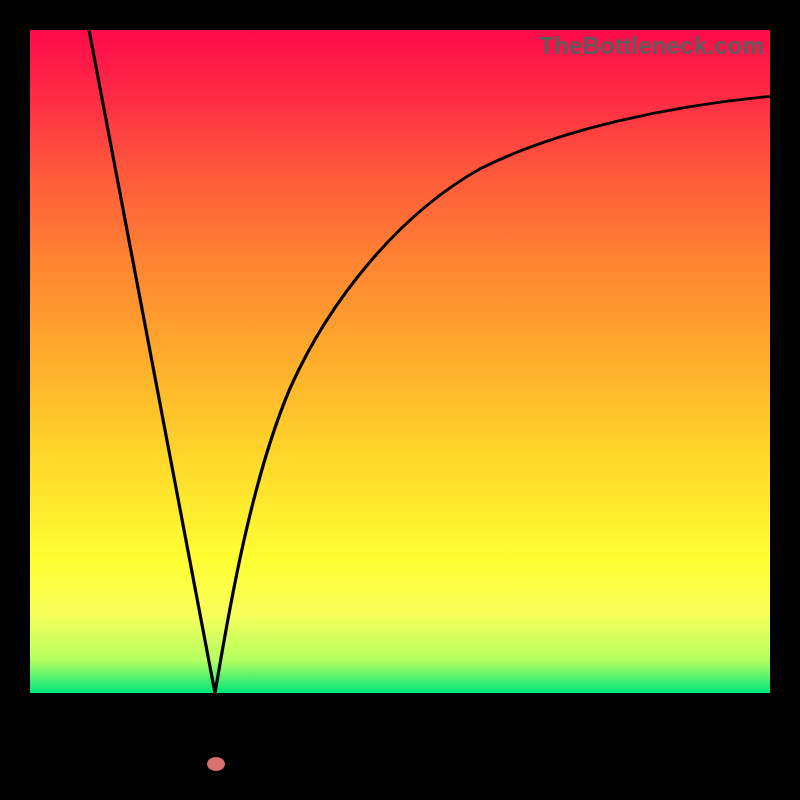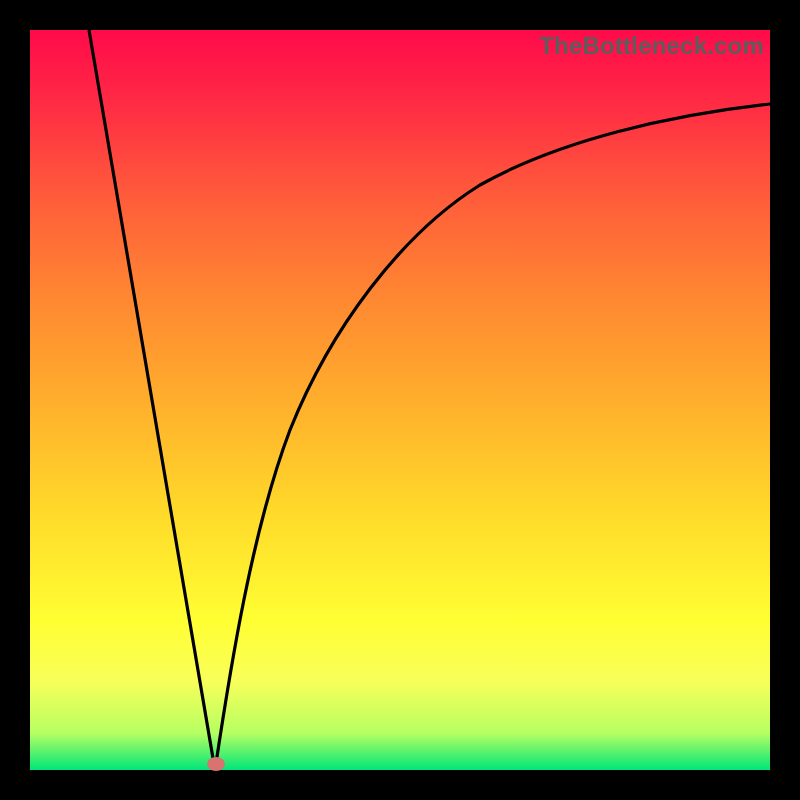--- a/index.html
+++ b/index.html
@@ -8,21 +8,21 @@
     width: 800px;
     height: 800px;
     background: #000;
     position: relative;
   }
   .plot-area {
     position: absolute;
     left: 30px;
     top: 30px;
     width: 740px;
-    height: 740px;
+    height: 663px;
     background: linear-gradient(to bottom,
       #ff0a4a 0%,
       #ff2b44 10%,
       #ff5a3b 22%,
       #ff8432 35%,
       #ffae2c 50%,
       #ffd92a 65%,
       #ffff33 80%,
       #f8ff5a 88%,
       #b6ff61 95%,

